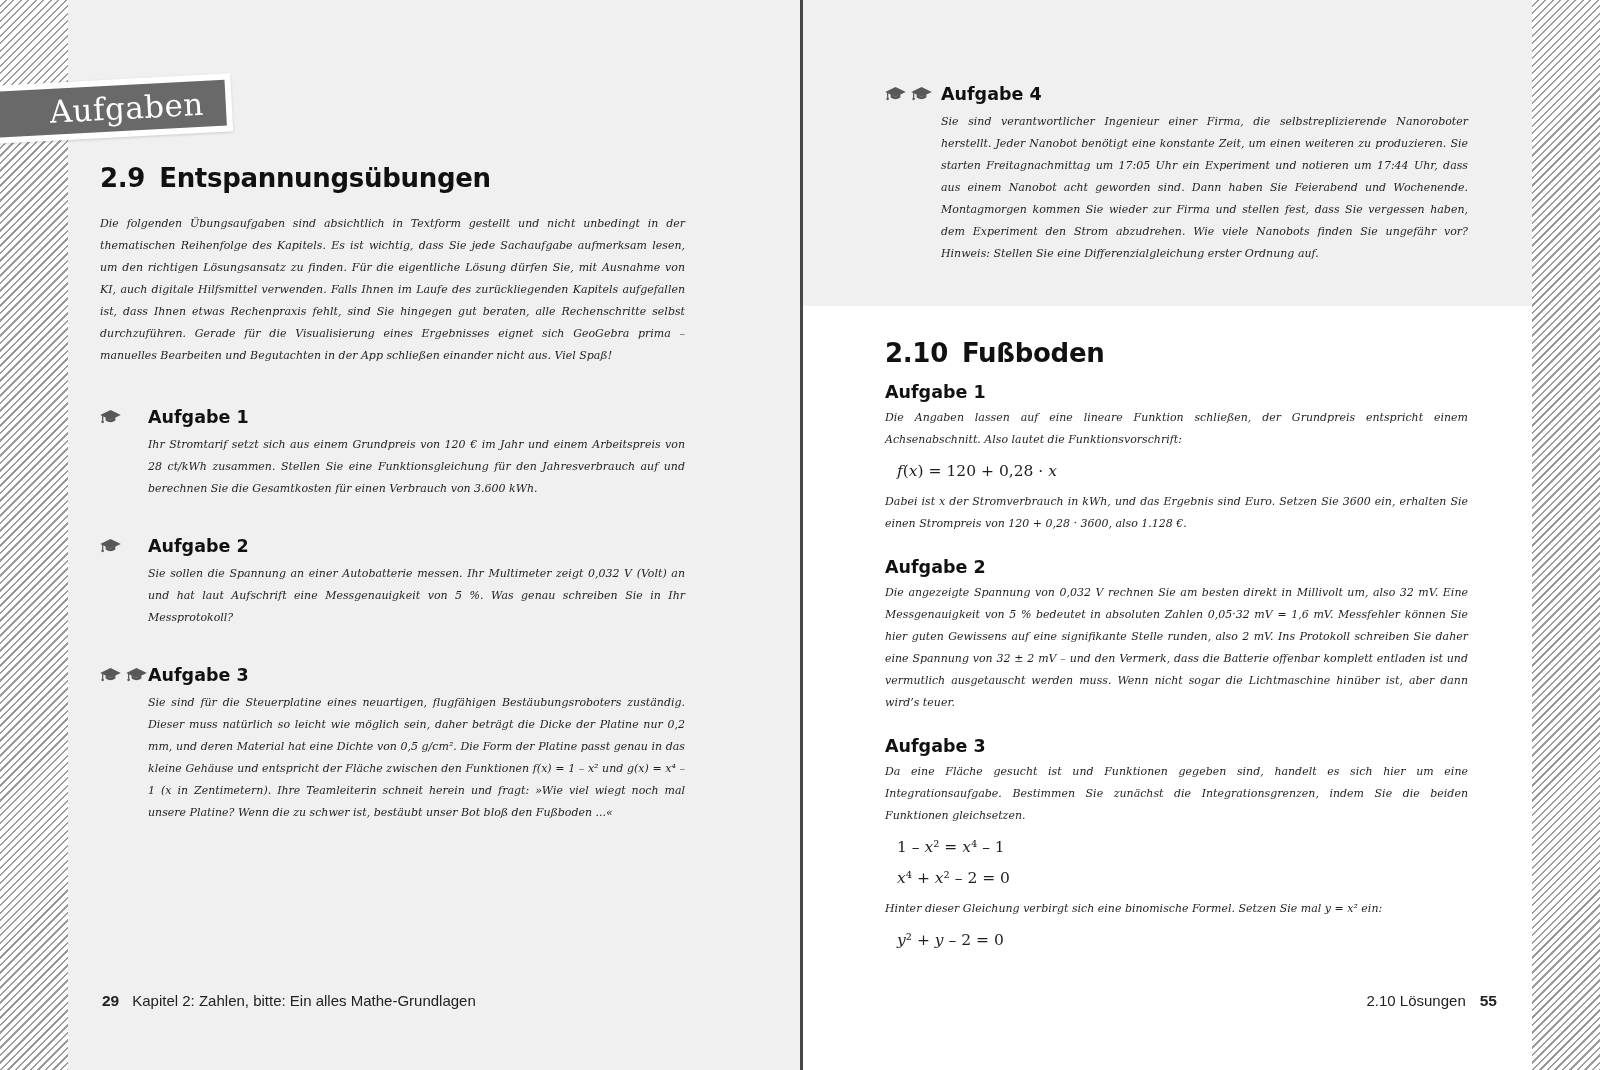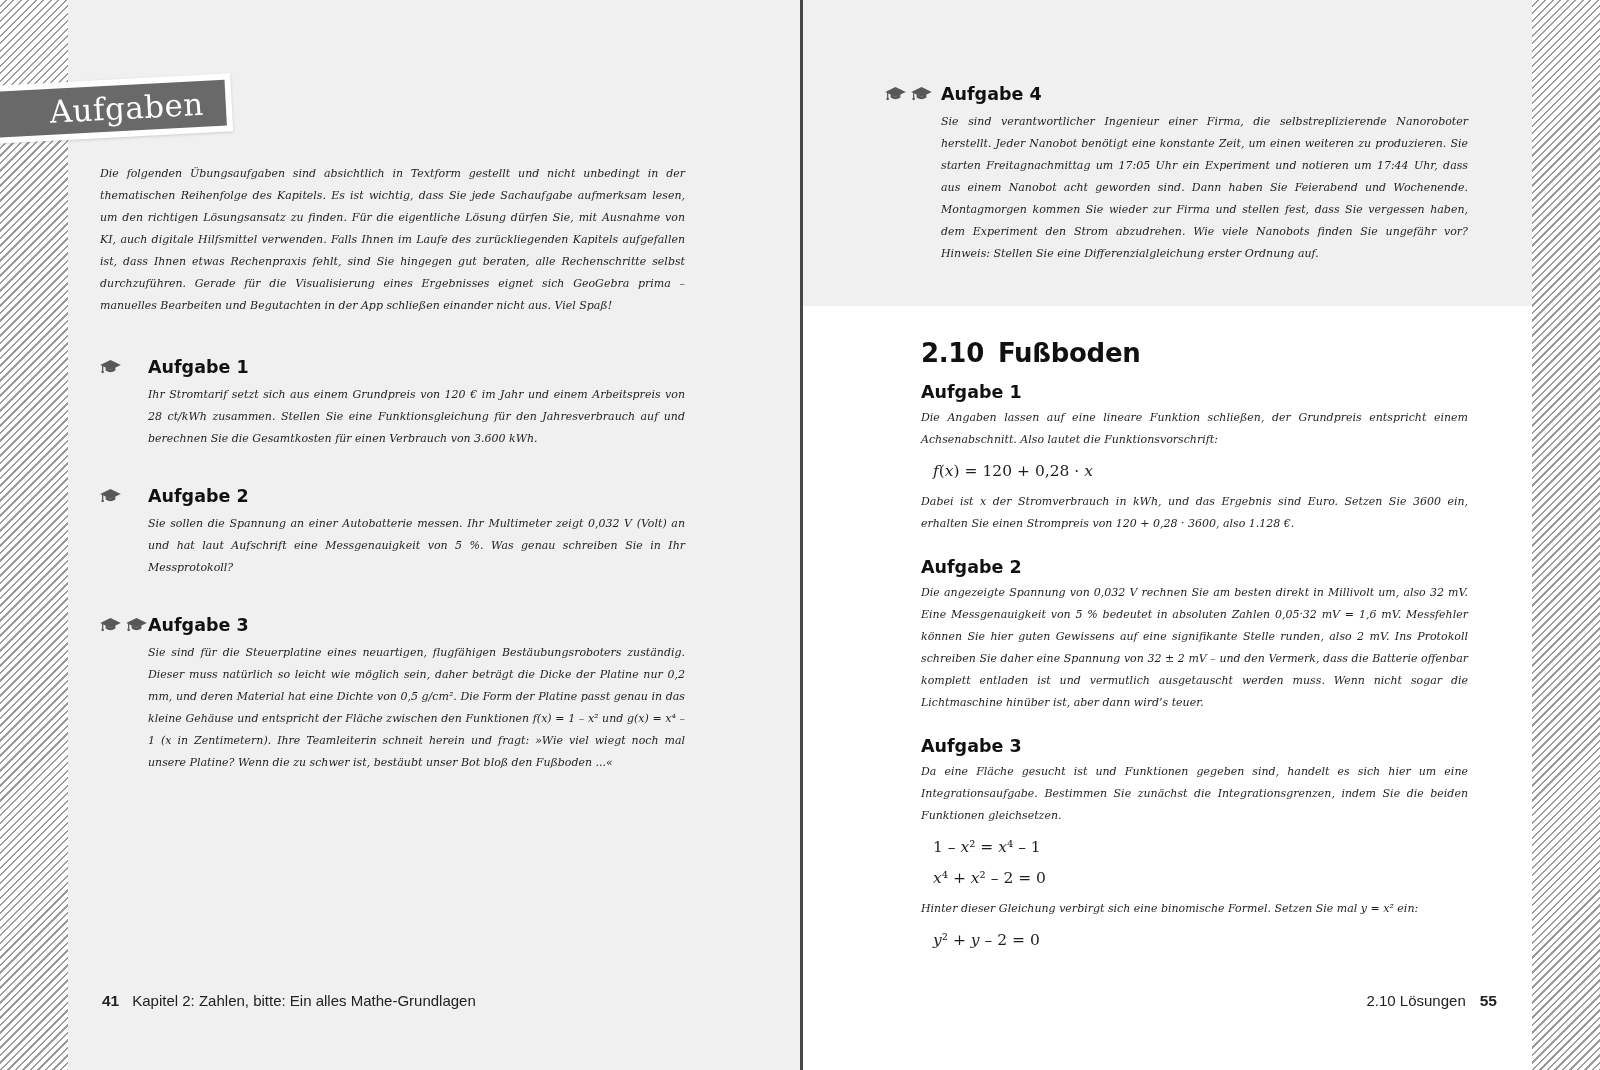--- a/index.html
+++ b/index.html
@@ -26,21 +26,20 @@
     position:absolute; left:68px; top:0; width:732px; height:1070px;
     background:#f0f0f0;
   }
   .gutter {
     position:absolute; left:800px; top:0; width:3px; height:1070px;
     background:#474747;
   }
   .page-right {
     position:absolute; left:803px; top:0; width:729px; height:1070px;
     background:#ffffff;
-    padding-left:36px;
   }
   .gray-band {
     position:absolute; left:0; top:0; width:100%; height:306px;
     background:#f0f0f0;
   }
 
   
   .banner-wrap {
     position:absolute; left:-10px; top:86px; width:242px; height:58px;
     background:#ffffff;
@@ -105,20 +104,23 @@
 </style>
 </head>
 <body>
 
 <div class="fore-edge left"></div>
 <div class="fore-edge right"></div>
 
 <div class="page-left">
   <div class="left-inner">
 
+    <h1 class="section-heading">
+      <span class="num">2.9</span><span>Entspannungsübungen</span>
+    </h1>
 
     <p class="body-text">Die folgenden Übungsaufgaben sind absichtlich in Textform gestellt und nicht unbedingt in der thematischen Reihenfolge des Kapitels. Es ist wichtig, dass Sie jede Sachaufgabe aufmerksam lesen, um den richtigen Lösungsansatz zu finden. Für die eigentliche Lösung dürfen Sie, mit Ausnahme von KI, auch digitale Hilfsmittel verwenden. Falls Ihnen im Laufe des zurückliegenden Kapitels aufgefallen ist, dass Ihnen etwas Rechenpraxis fehlt, sind Sie hingegen gut beraten, alle Rechenschritte selbst durchzuführen. Gerade für die Visualisierung eines Ergebnisses eignet sich GeoGebra prima – manuelles Bearbeiten und Begutachten in der App schließen einander nicht aus. Viel Spaß!</p>
 
     <div class="task first">
       <span class="caps">
           <svg width="21" height="15" viewBox="0 0 22 16">
             <polygon points="11,0 22,5.2 11,10.4 0,5.2" fill="#585858"></polygon>
             <path d="M5.8,7.2 L5.8,11.2 Q11,14.8 16.2,11.2 L16.2,7.2 L11,10.4 Z" fill="#585858"></path>
             <path d="M2.6,6.2 L2.6,11.4" stroke="#585858" stroke-width="1.4" fill="none"></path>
             <circle cx="2.6" cy="12.6" r="1.4" fill="#585858"></circle>
@@ -156,21 +158,21 @@
             <circle cx="2.6" cy="12.6" r="1.4" fill="#585858"></circle>
           </svg>
         </span>
       <h2>Aufgabe 3</h2>
       <p class="body-text task-body">Sie sind für die Steuerplatine eines neuartigen, flugfähigen Bestäubungsroboters zuständig. Dieser muss natürlich so leicht wie möglich sein, daher beträgt die Dicke der Platine nur 0,2 mm, und deren Material hat eine Dichte von 0,5 g/cm². Die Form der Platine passt genau in das kleine Gehäuse und entspricht der Fläche zwischen den Funktionen f(x) = 1 – x² und g(x) = x⁴ – 1 (x in Zentimetern). Ihre Teamleiterin schneit herein und fragt: »Wie viel wiegt noch mal unsere Platine? Wenn die zu schwer ist, bestäubt unser Bot bloß den Fußboden ...«</p>
     </div>
 
   </div>
 
   <div class="footer footer-left">
-    <span class="pagenum">41</span>
+    <span class="pagenum">29</span>
     <span>Kapitel 2: Zahlen, bitte: Ein alles Mathe-Grundlagen</span>
   </div>
 </div>
 
 <div class="banner-wrap">
   <div class="banner">
     <span>Aufgaben</span>
   </div>
 </div>
 

